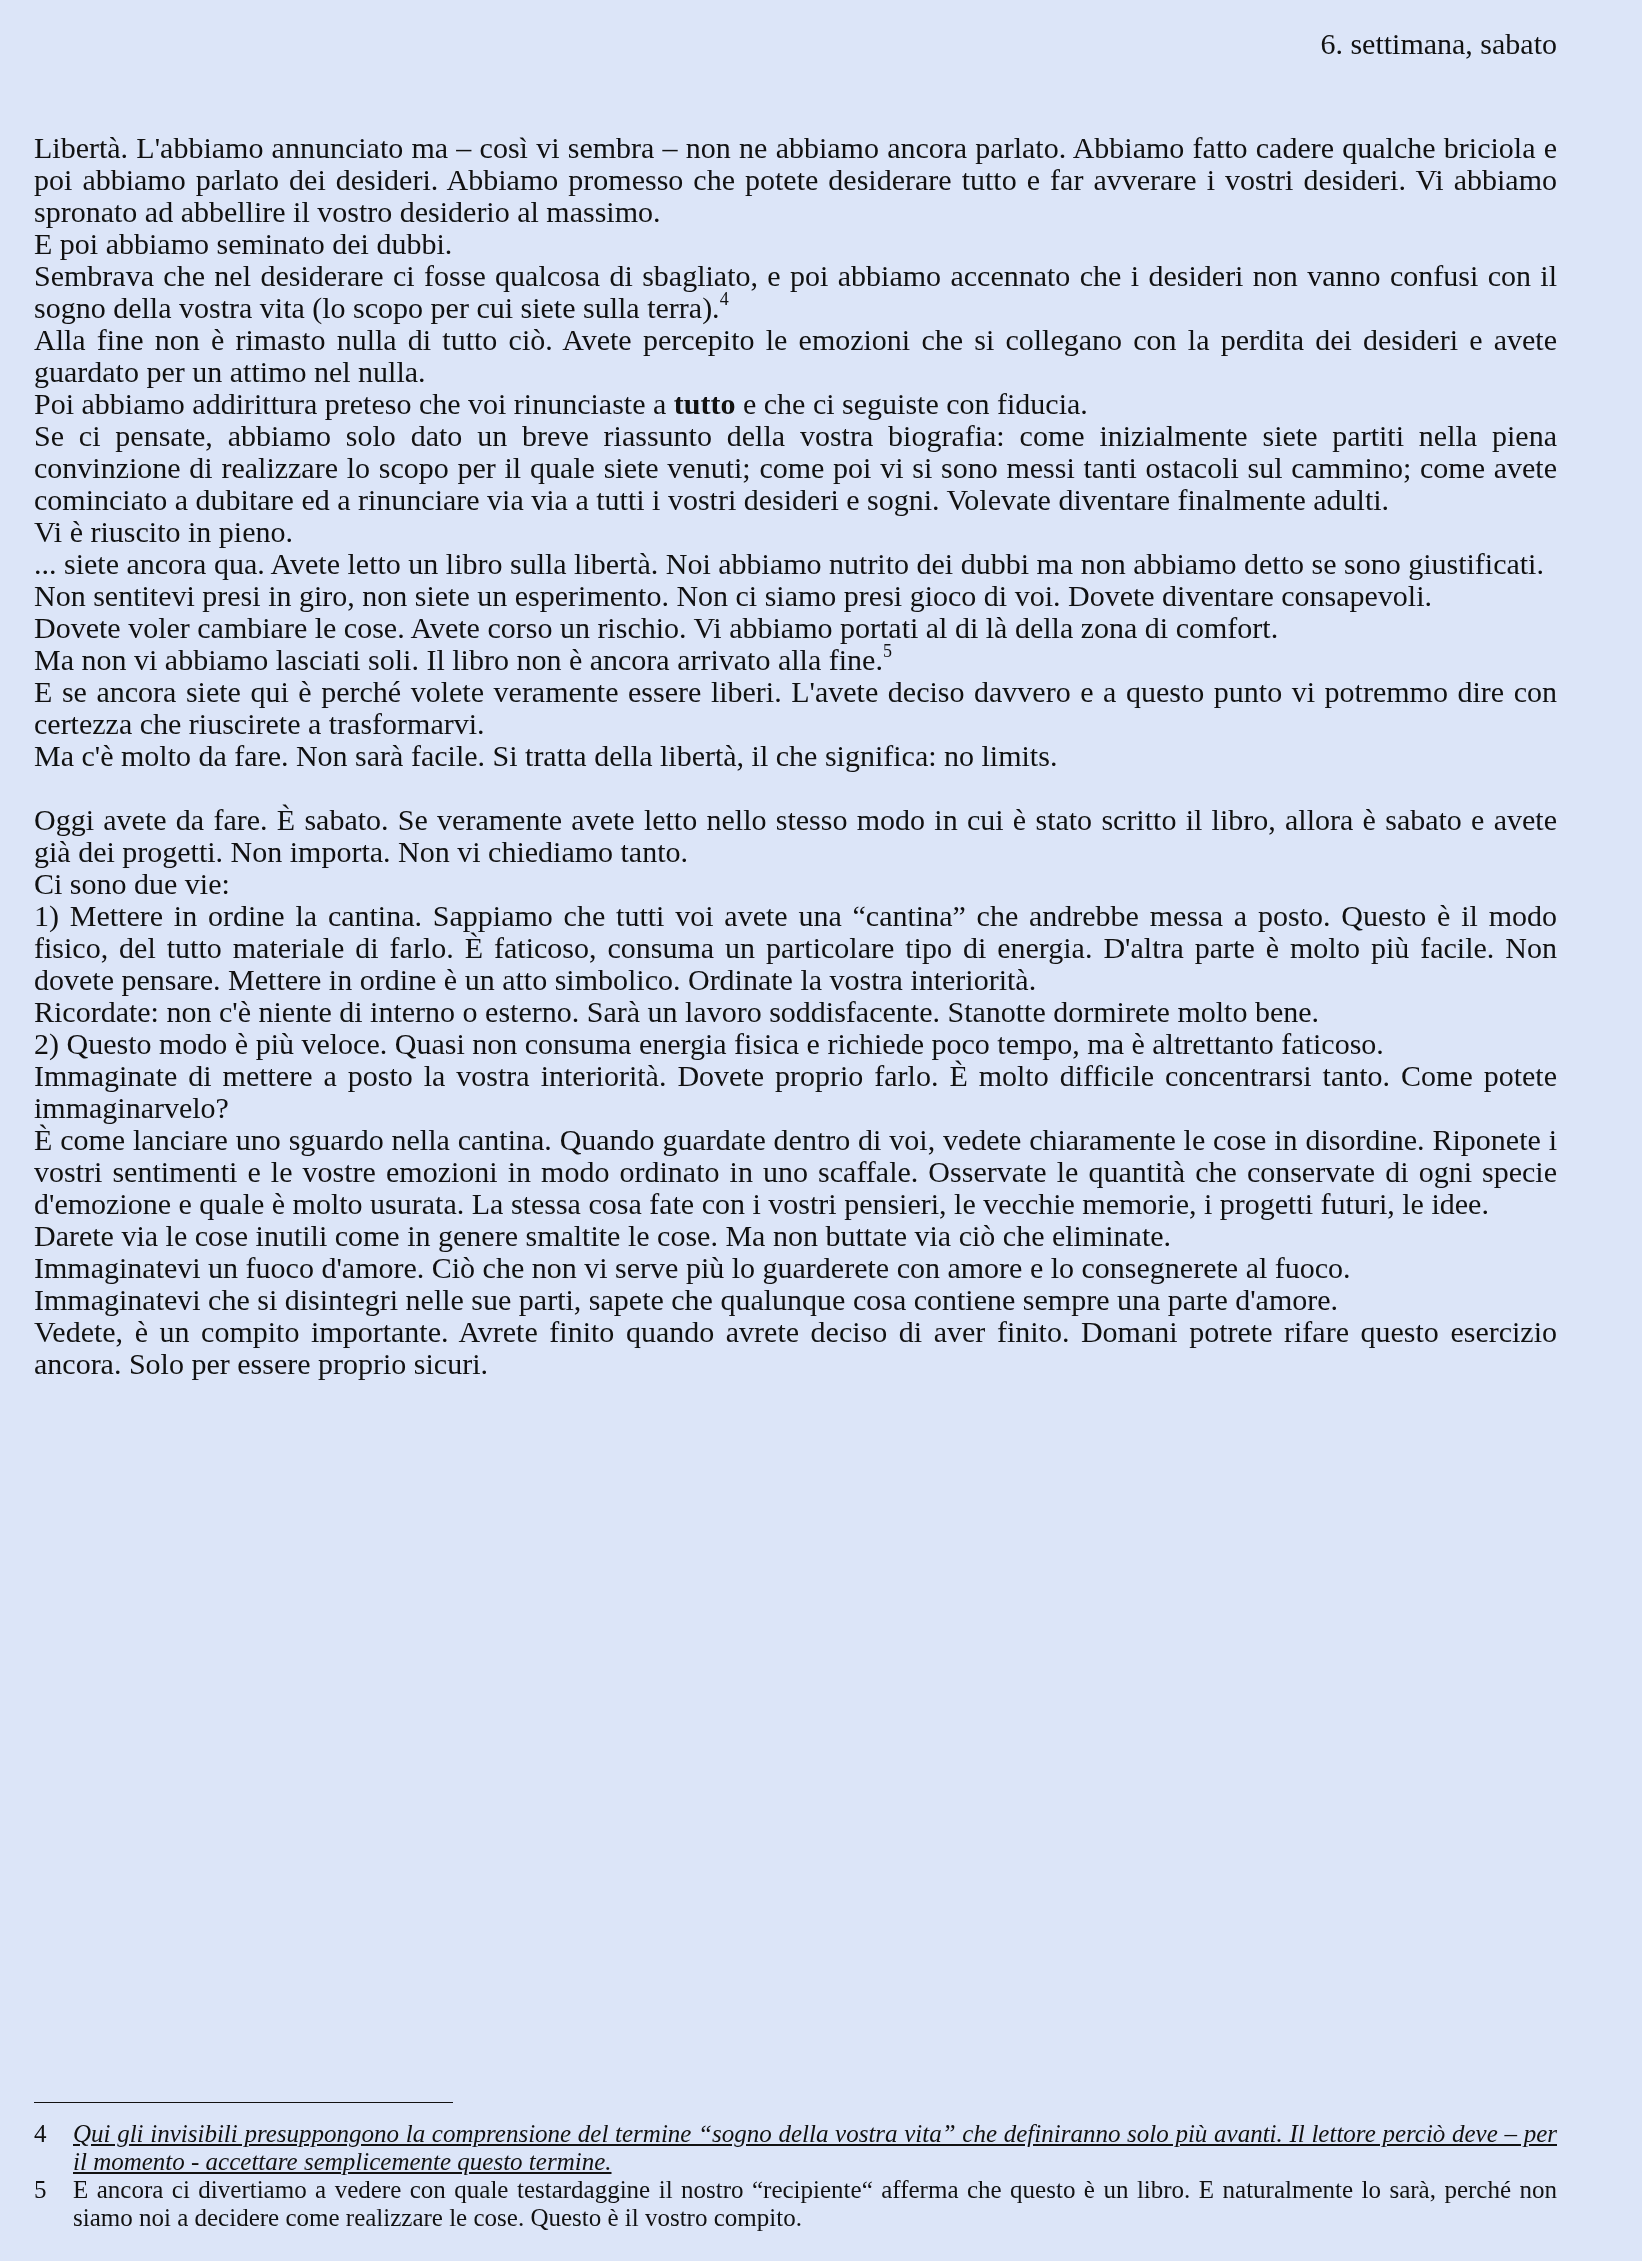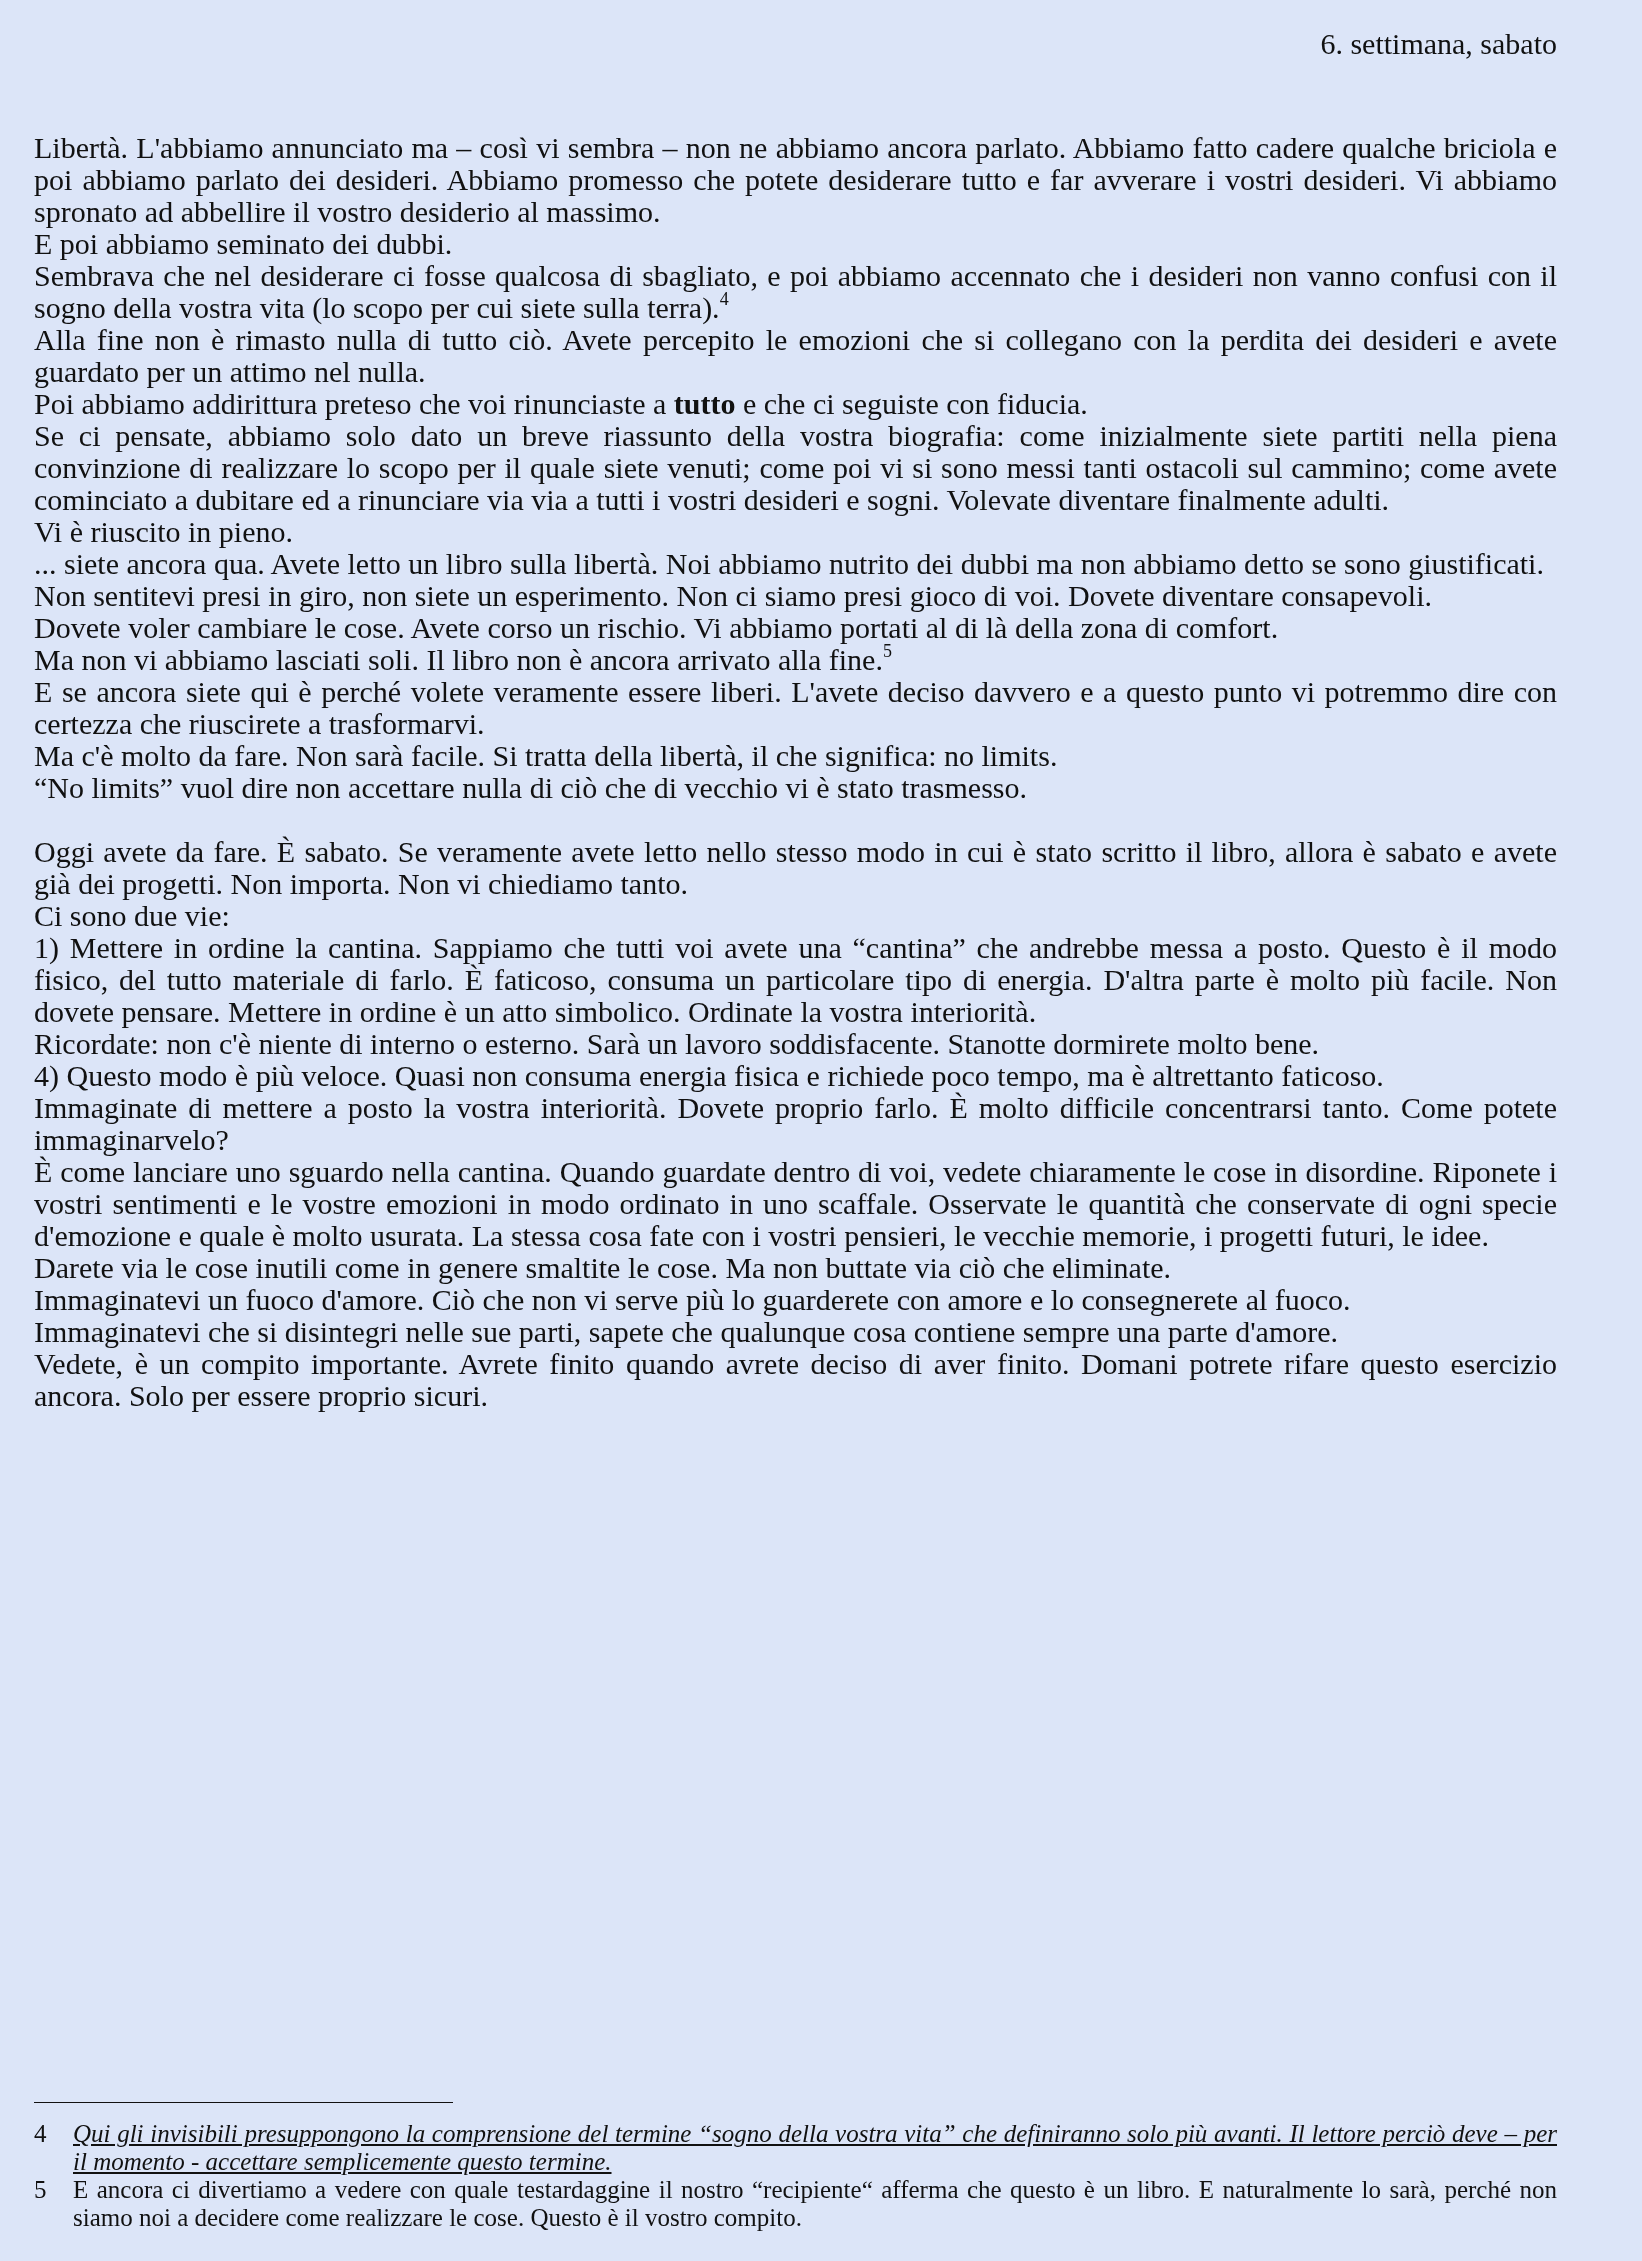--- a/index.html
+++ b/index.html
@@ -68,27 +68,26 @@
   <p>Alla fine non è rimasto nulla di tutto ciò. Avete percepito le emozioni che si collegano con la perdita dei desideri e avete guardato per un attimo nel nulla.</p>
   <p><span>Poi abbiamo addirittura preteso che voi rinunciaste a </span><b>tutto</b><span> e che ci seguiste con fiducia.</span></p>
   <p>Se ci pensate, abbiamo solo dato un breve riassunto della vostra biografia: come inizialmente siete partiti nella piena convinzione di realizzare lo scopo per il quale siete venuti; come poi vi si sono messi tanti ostacoli sul cammino; come avete cominciato a dubitare ed a rinunciare via via a tutti i vostri desideri e sogni. Volevate diventare finalmente adulti.</p>
   <p>Vi è riuscito in pieno.</p>
   <p>... siete ancora qua. Avete letto un libro sulla libertà. Noi abbiamo nutrito dei dubbi ma non abbiamo detto se sono giustificati.</p>
   <p>Non sentitevi presi in giro, non siete un esperimento. Non ci siamo presi gioco di voi. Dovete diventare consapevoli.</p>
   <p>Dovete voler cambiare le cose. Avete corso un rischio. Vi abbiamo portati al di là della zona di comfort.</p>
   <p><span>Ma non vi abbiamo lasciati soli. Il libro non è ancora arrivato alla fine.</span><sup>5</sup></p>
   <p>E se ancora siete qui è perché volete veramente essere liberi. L'avete deciso davvero e a questo punto vi potremmo dire con certezza che riuscirete a trasformarvi.</p>
   <p>Ma c'è molto da fare. Non sarà facile. Si tratta della libertà, il che significa: no limits.</p>
-  <p>“No limits” vuol dire non accettare nulla di ciò che di vecchio vi è stato trasmesso.</p>
   <div class="gap"></div>
   <p>Oggi avete da fare. È sabato. Se veramente avete letto nello stesso modo in cui è stato scritto il libro, allora è sabato e avete già dei progetti. Non importa. Non vi chiediamo tanto.</p>
   <p>Ci sono due vie:</p>
   <p>1) Mettere in ordine la cantina. Sappiamo che tutti voi avete una “cantina” che andrebbe messa a posto. Questo è il modo fisico, del tutto materiale di farlo. È faticoso, consuma un particolare tipo di energia. D'altra parte è molto più facile. Non dovete pensare. Mettere in ordine è un atto simbolico. Ordinate la vostra interiorità.</p>
   <p>Ricordate: non c'è niente di interno o esterno. Sarà un lavoro soddisfacente. Stanotte dormirete molto bene.</p>
-  <p>4) Questo modo è più veloce. Quasi non consuma energia fisica e richiede poco tempo, ma è altrettanto faticoso.</p>
+  <p>2) Questo modo è più veloce. Quasi non consuma energia fisica e richiede poco tempo, ma è altrettanto faticoso.</p>
   <p>Immaginate di mettere a posto la vostra interiorità. Dovete proprio farlo. È molto difficile concentrarsi tanto. Come potete immaginarvelo?</p>
   <p>È come lanciare uno sguardo nella cantina. Quando guardate dentro di voi, vedete chiaramente le cose in disordine. Riponete i vostri sentimenti e le vostre emozioni in modo ordinato in uno scaffale. Osservate le quantità che conservate di ogni specie d'emozione e quale è molto usurata. La stessa cosa fate con i vostri pensieri, le vecchie memorie, i progetti futuri, le idee.</p>
   <p>Darete via le cose inutili come in genere smaltite le cose. Ma non buttate via ciò che eliminate.</p>
   <p>Immaginatevi un fuoco d'amore. Ciò che non vi serve più lo guarderete con amore e lo consegnerete al fuoco.</p>
   <p>Immaginatevi che si disintegri nelle sue parti, sapete che qualunque cosa contiene sempre una parte d'amore.</p>
   <p>Vedete, è un compito importante. Avrete finito quando avrete deciso di aver finito. Domani potrete rifare questo esercizio ancora. Solo per essere proprio sicuri.</p>
 </div>
 
 <div class="footnote-rule"></div>
 

